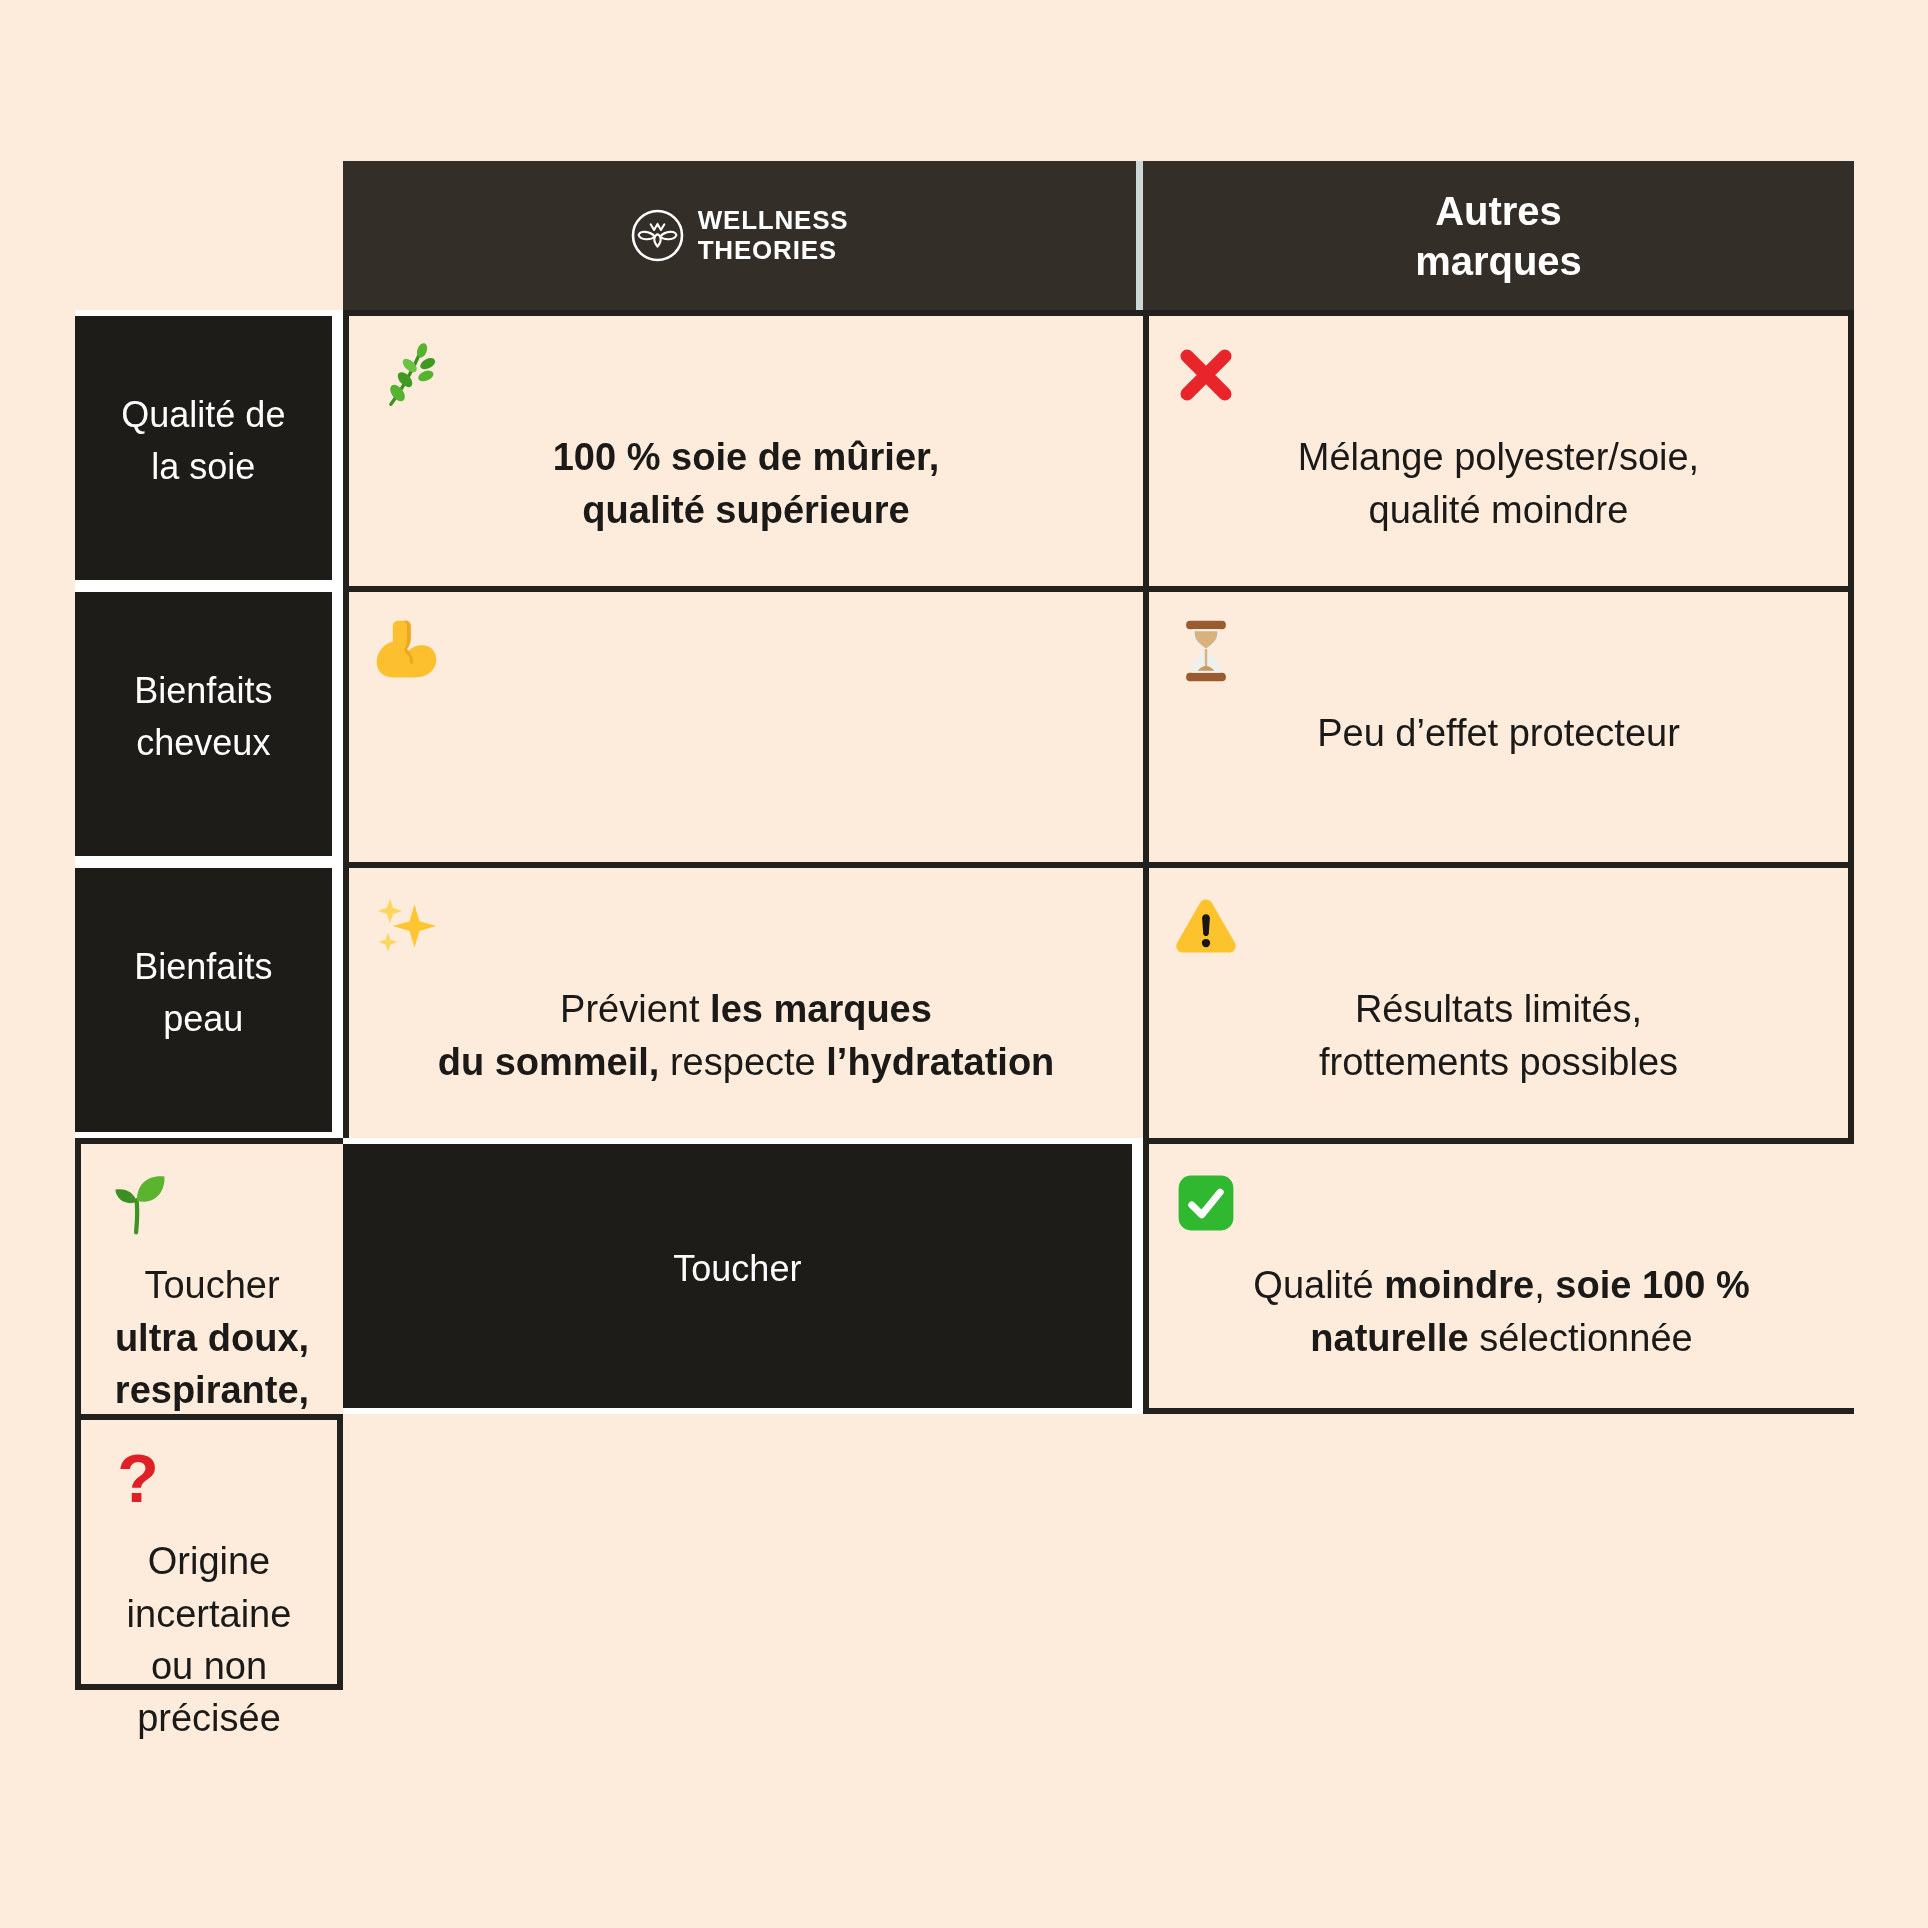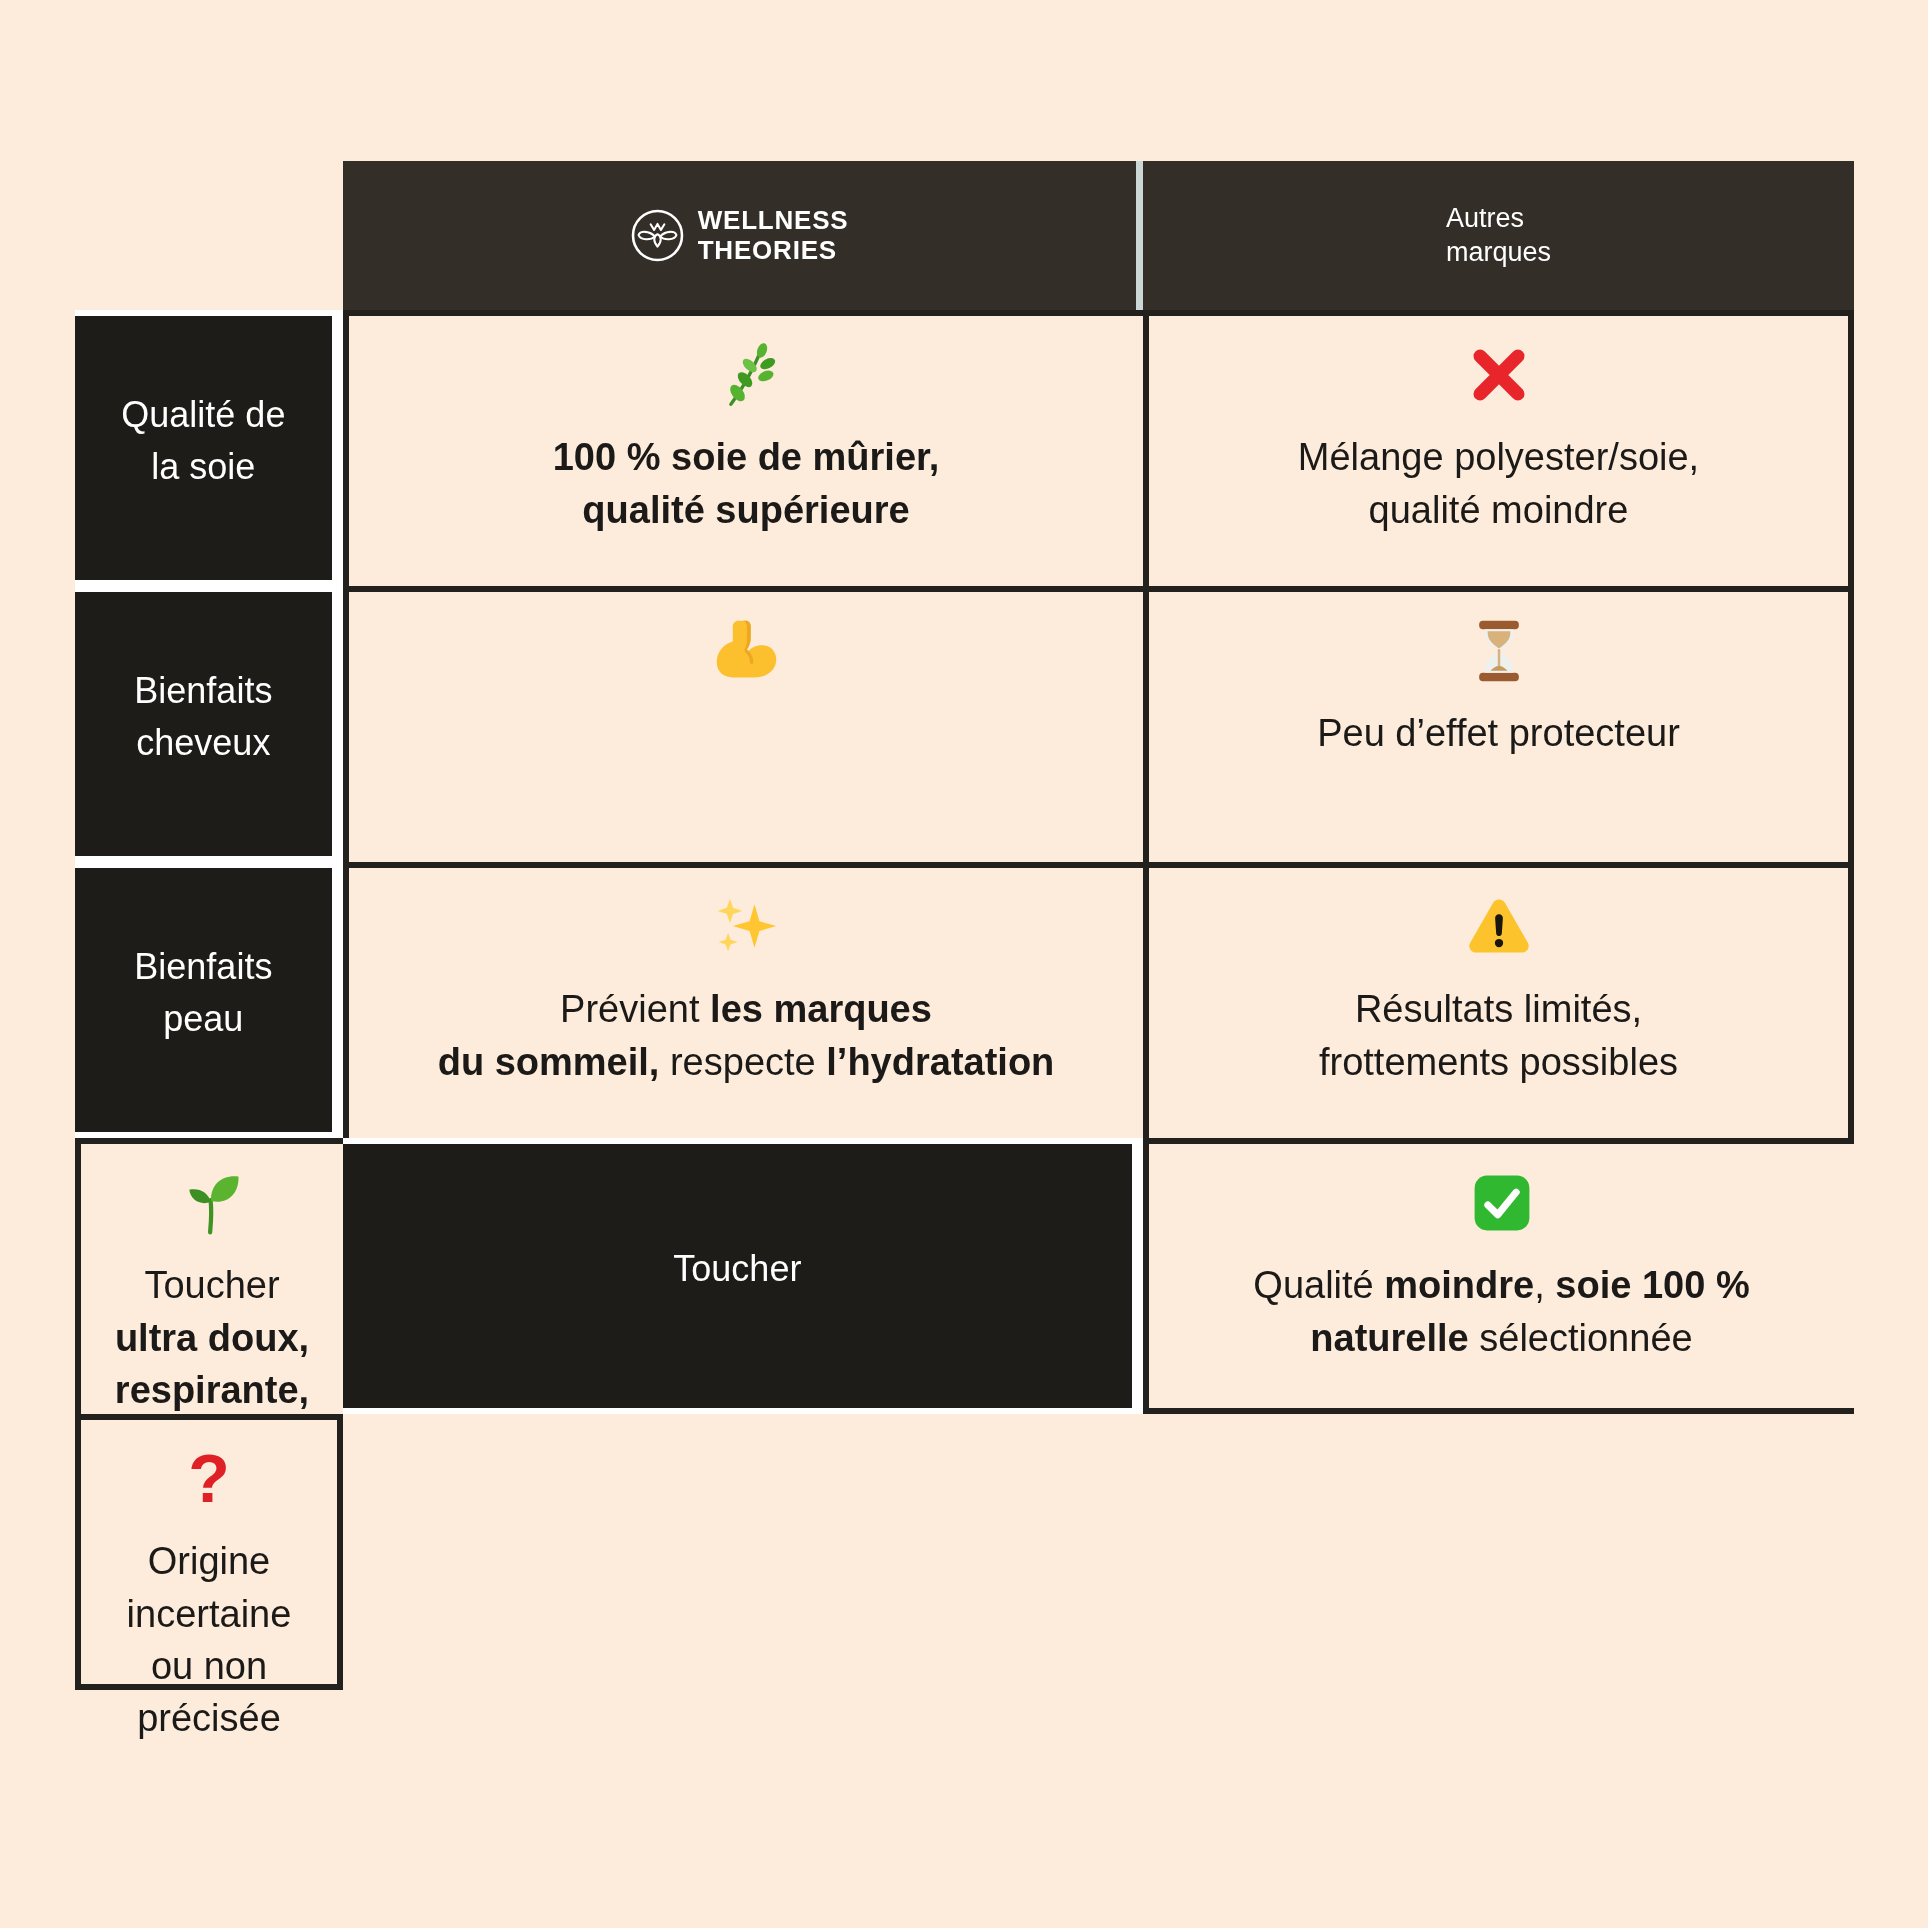--- a/index.html
+++ b/index.html
@@ -13,31 +13,31 @@
     display:grid;
     grid-template-columns:268px 800px 711px;
     grid-template-rows:149px repeat(5,276px);
   }
   .corner{background:transparent}
   .hdr{background:var(--header-bg,#332e28);display:flex;align-items:center;justify-content:center}
   .hdr-brand{border-right:7.5px solid var(--divider,#ccd8d5)}
   .logo{display:flex;align-items:center;gap:12.2px}
   .logo-icon svg{width:55px;height:55px;display:block}
   .logo-text{color:#fff;font-weight:700;font-size:26px;line-height:1.14;letter-spacing:0.8px}
-  .hdr-other-text{color:#fff;font-weight:400;font-size:27px;line-height:1.25;text-align:left}
+  .hdr-other-text{color:#fff;font-weight:700;font-size:40px;line-height:1.25;text-align:center}
   .label-cell{background:var(--gap-white,#fff);padding:5.6px 11.3px 5.6px 0;box-sizing:border-box}
   .label-box{height:100%;background:var(--label-bg,#1d1c19);display:flex;align-items:center;justify-content:center;
     text-align:center;box-sizing:border-box;padding:0 11.3px 15px}
   .label-box span{color:#fff;font-weight:400;font-size:36px;line-height:1.42}
   .label-box.small span{font-size:28px}
   .cell{
     background:var(--cell-bg,#fdecdb);
     border-top:6.6px solid var(--border,#23211d);
     border-left:6.6px solid var(--border,#23211d);
-    display:flex;flex-direction:column;align-items:center;justify-content:flex-start;
+    display:flex;flex-direction:column;justify-content:flex-start;
     padding:24.5px 22.6px 19px;box-sizing:border-box;gap:22.6px;
   }
   .col-other{border-right:6.6px solid var(--border,#23211d)}
   .row-last{border-bottom:6.6px solid var(--border,#23211d)}
   .cell-icon svg{width:68px;height:68px;display:block}
   .cell-text{font-size:38px;line-height:1.38;color:var(--text,#1b1a18);text-align:center;font-weight:400}
   .cell-text strong{font-weight:700}
 </style>
 </head>
 <body>

